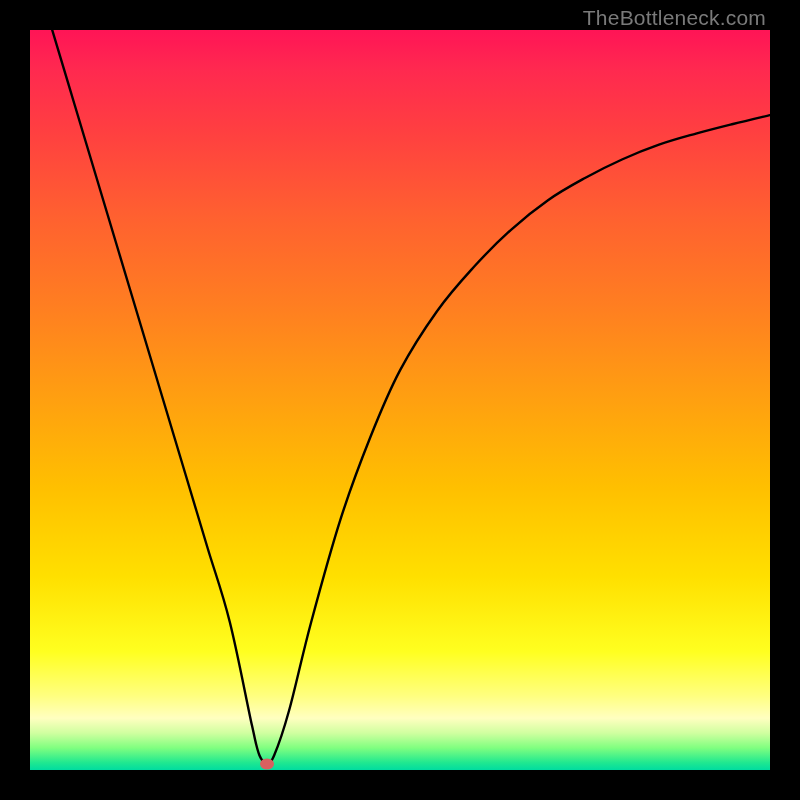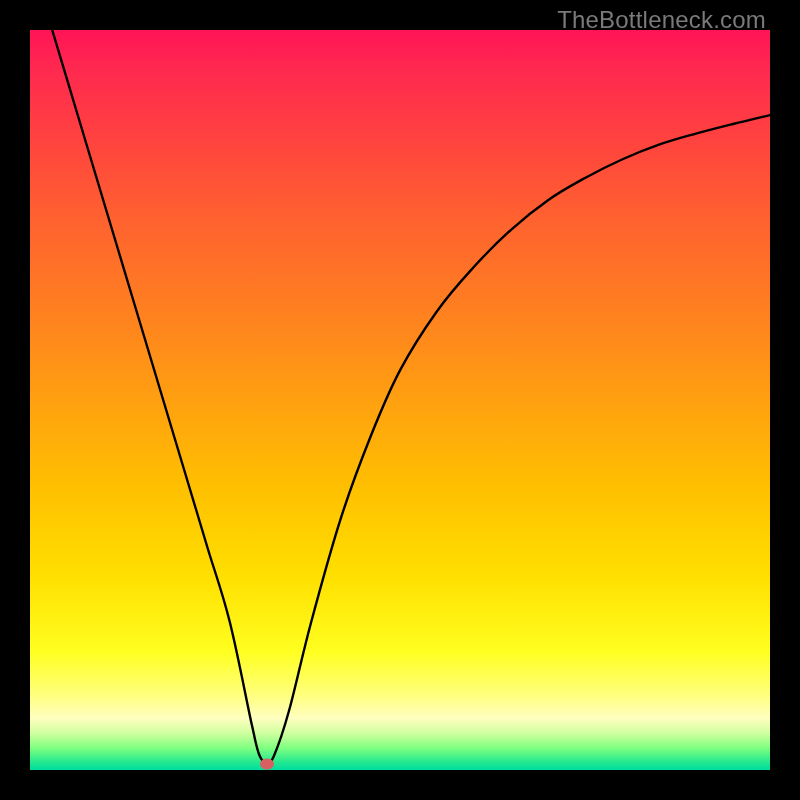--- a/index.html
+++ b/index.html
@@ -26,21 +26,21 @@
       #d0ffa0 95%,
       #80ff80 97%,
       #20e890 99%,
       #00dca0 100%);
   }
   .watermark {
     position: absolute;
     top: 6px;
     right: 34px;
     color: #7a7a7a;
-    font-size: 24px;
+    font-size: 21px;
     font-weight: 500;
     letter-spacing: 0.2px;
   }
   svg.curve {
     position: absolute;
     left: 30px;
     top: 30px;
     width: 740px;
     height: 740px;
     pointer-events: none;

